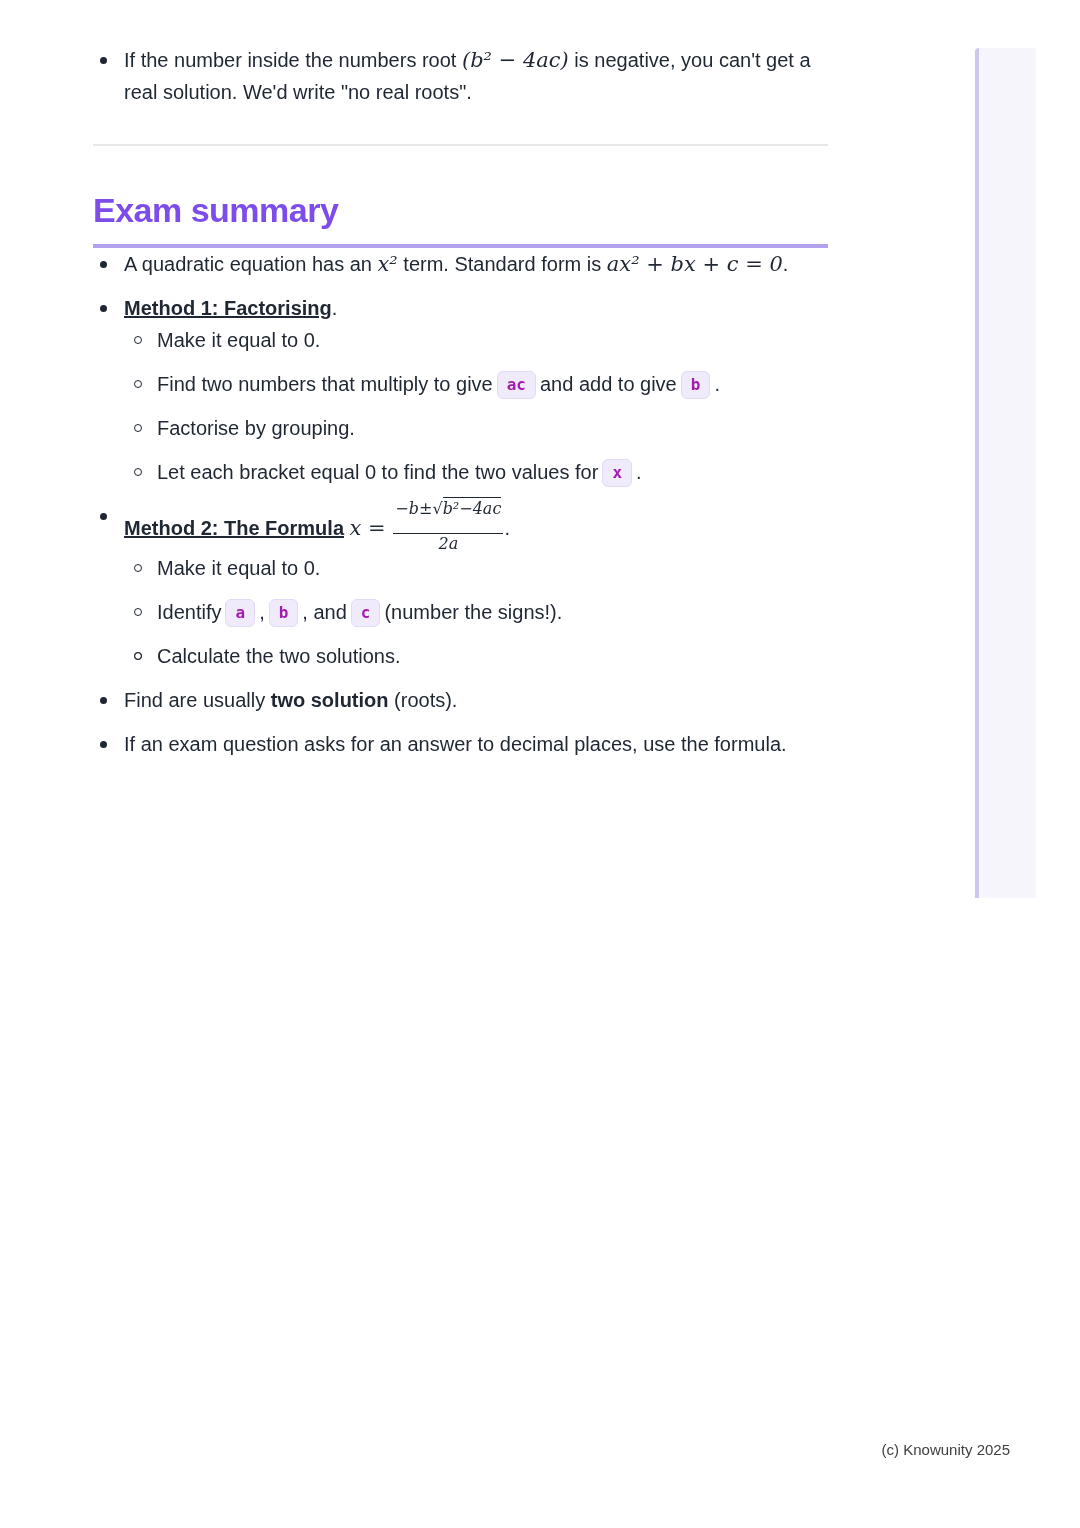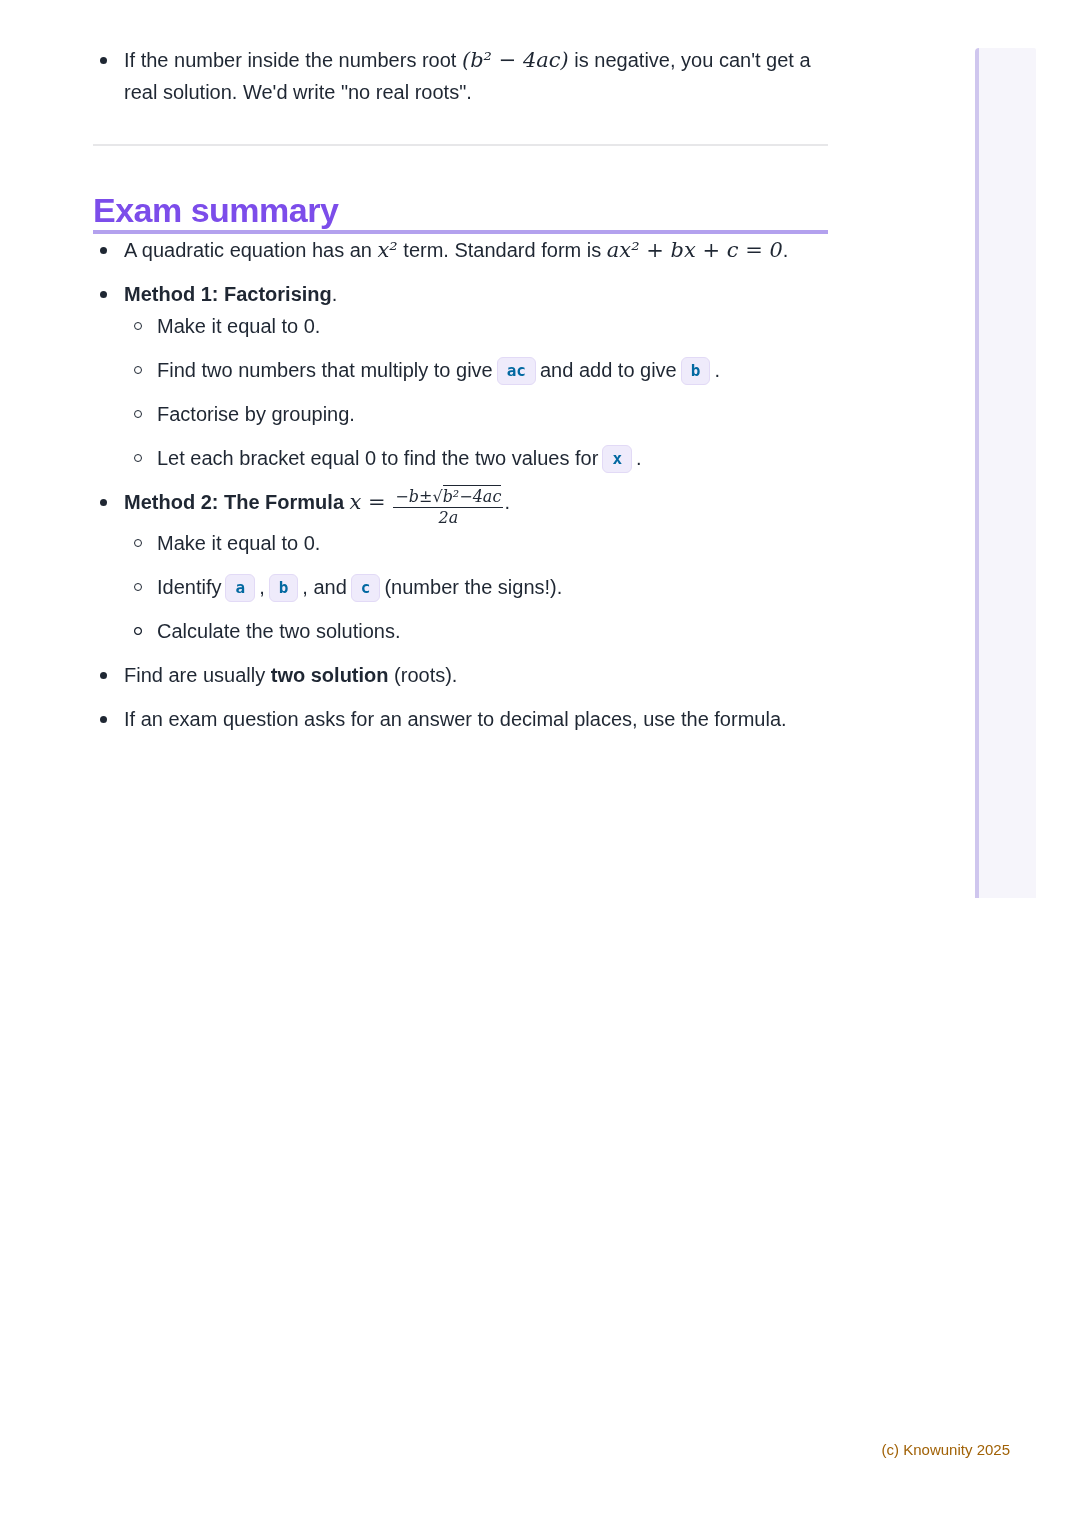--- a/index.html
+++ b/index.html
@@ -60,54 +60,55 @@
     margin: 36px 0 0 0;
   }
   .heading {
     margin: 44px 0 0 0;
     font-size: 34px;
     line-height: 40px;
     font-weight: bold;
     letter-spacing: -0.5px;
     color: #7c4dea;
     border-bottom: 4px solid #b3a1ee;
+    padding-bottom: 14px;
   }
   .after-heading { margin-top: 28px; }
   .math {
     font-family: "DejaVu Serif", serif;
     font-style: italic;
     font-size: 21px;
   }
-  strong.mtitle { font-weight: bold; }
+  strong.mtitle { font-weight: bold; text-decoration: underline; }
   code.badge {
     display: inline-block;
     font-family: "DejaVu Sans Mono", monospace;
     font-weight: bold;
     font-size: 16px;
     line-height: 20px;
-    color: #0369a1;
+    color: #a21caf;
     background: #efebfb;
     border: 1px solid #e2daf6;
     border-radius: 6px;
     padding: 3px 9px;
     margin: 0 4px;
     vertical-align: 1px;
   }
   .frac {
     display: inline-block;
     text-align: center;
     vertical-align: -14px;
     font-size: 16px;
     line-height: 1.1;
     margin: 0 1px;
   }
   .frac .num {
     display: block;
     border-bottom: 1px solid #1f2733;
-    padding: 0 2px 1px 2px;
+    padding: 0 2px 15px 2px;
     white-space: nowrap;
   }
   .frac .den { display: block; padding-top: 1px; text-align: center; }
   .radicand {
     border-top: 1px solid #1f2733;
     padding-top: 1px;
   }
   .side-panel {
     position: absolute;
     left: 975px;
@@ -116,21 +117,21 @@
     height: 850px;
     background: #f6f5fb;
     border-left: 4px solid #cfc6ee;
     border-radius: 4px 2px 0 0;
   }
   .footer {
     position: absolute;
     top: 1441px;
     right: 70px;
     font-size: 15px;
-    color: #a16207;
+    color: #404040;
   }
 </style>
 </head>
 <body>
 
 <div class="content">
 
   <ul class="blist">
     <li class="top-note">
       <span class="dot"></span>

